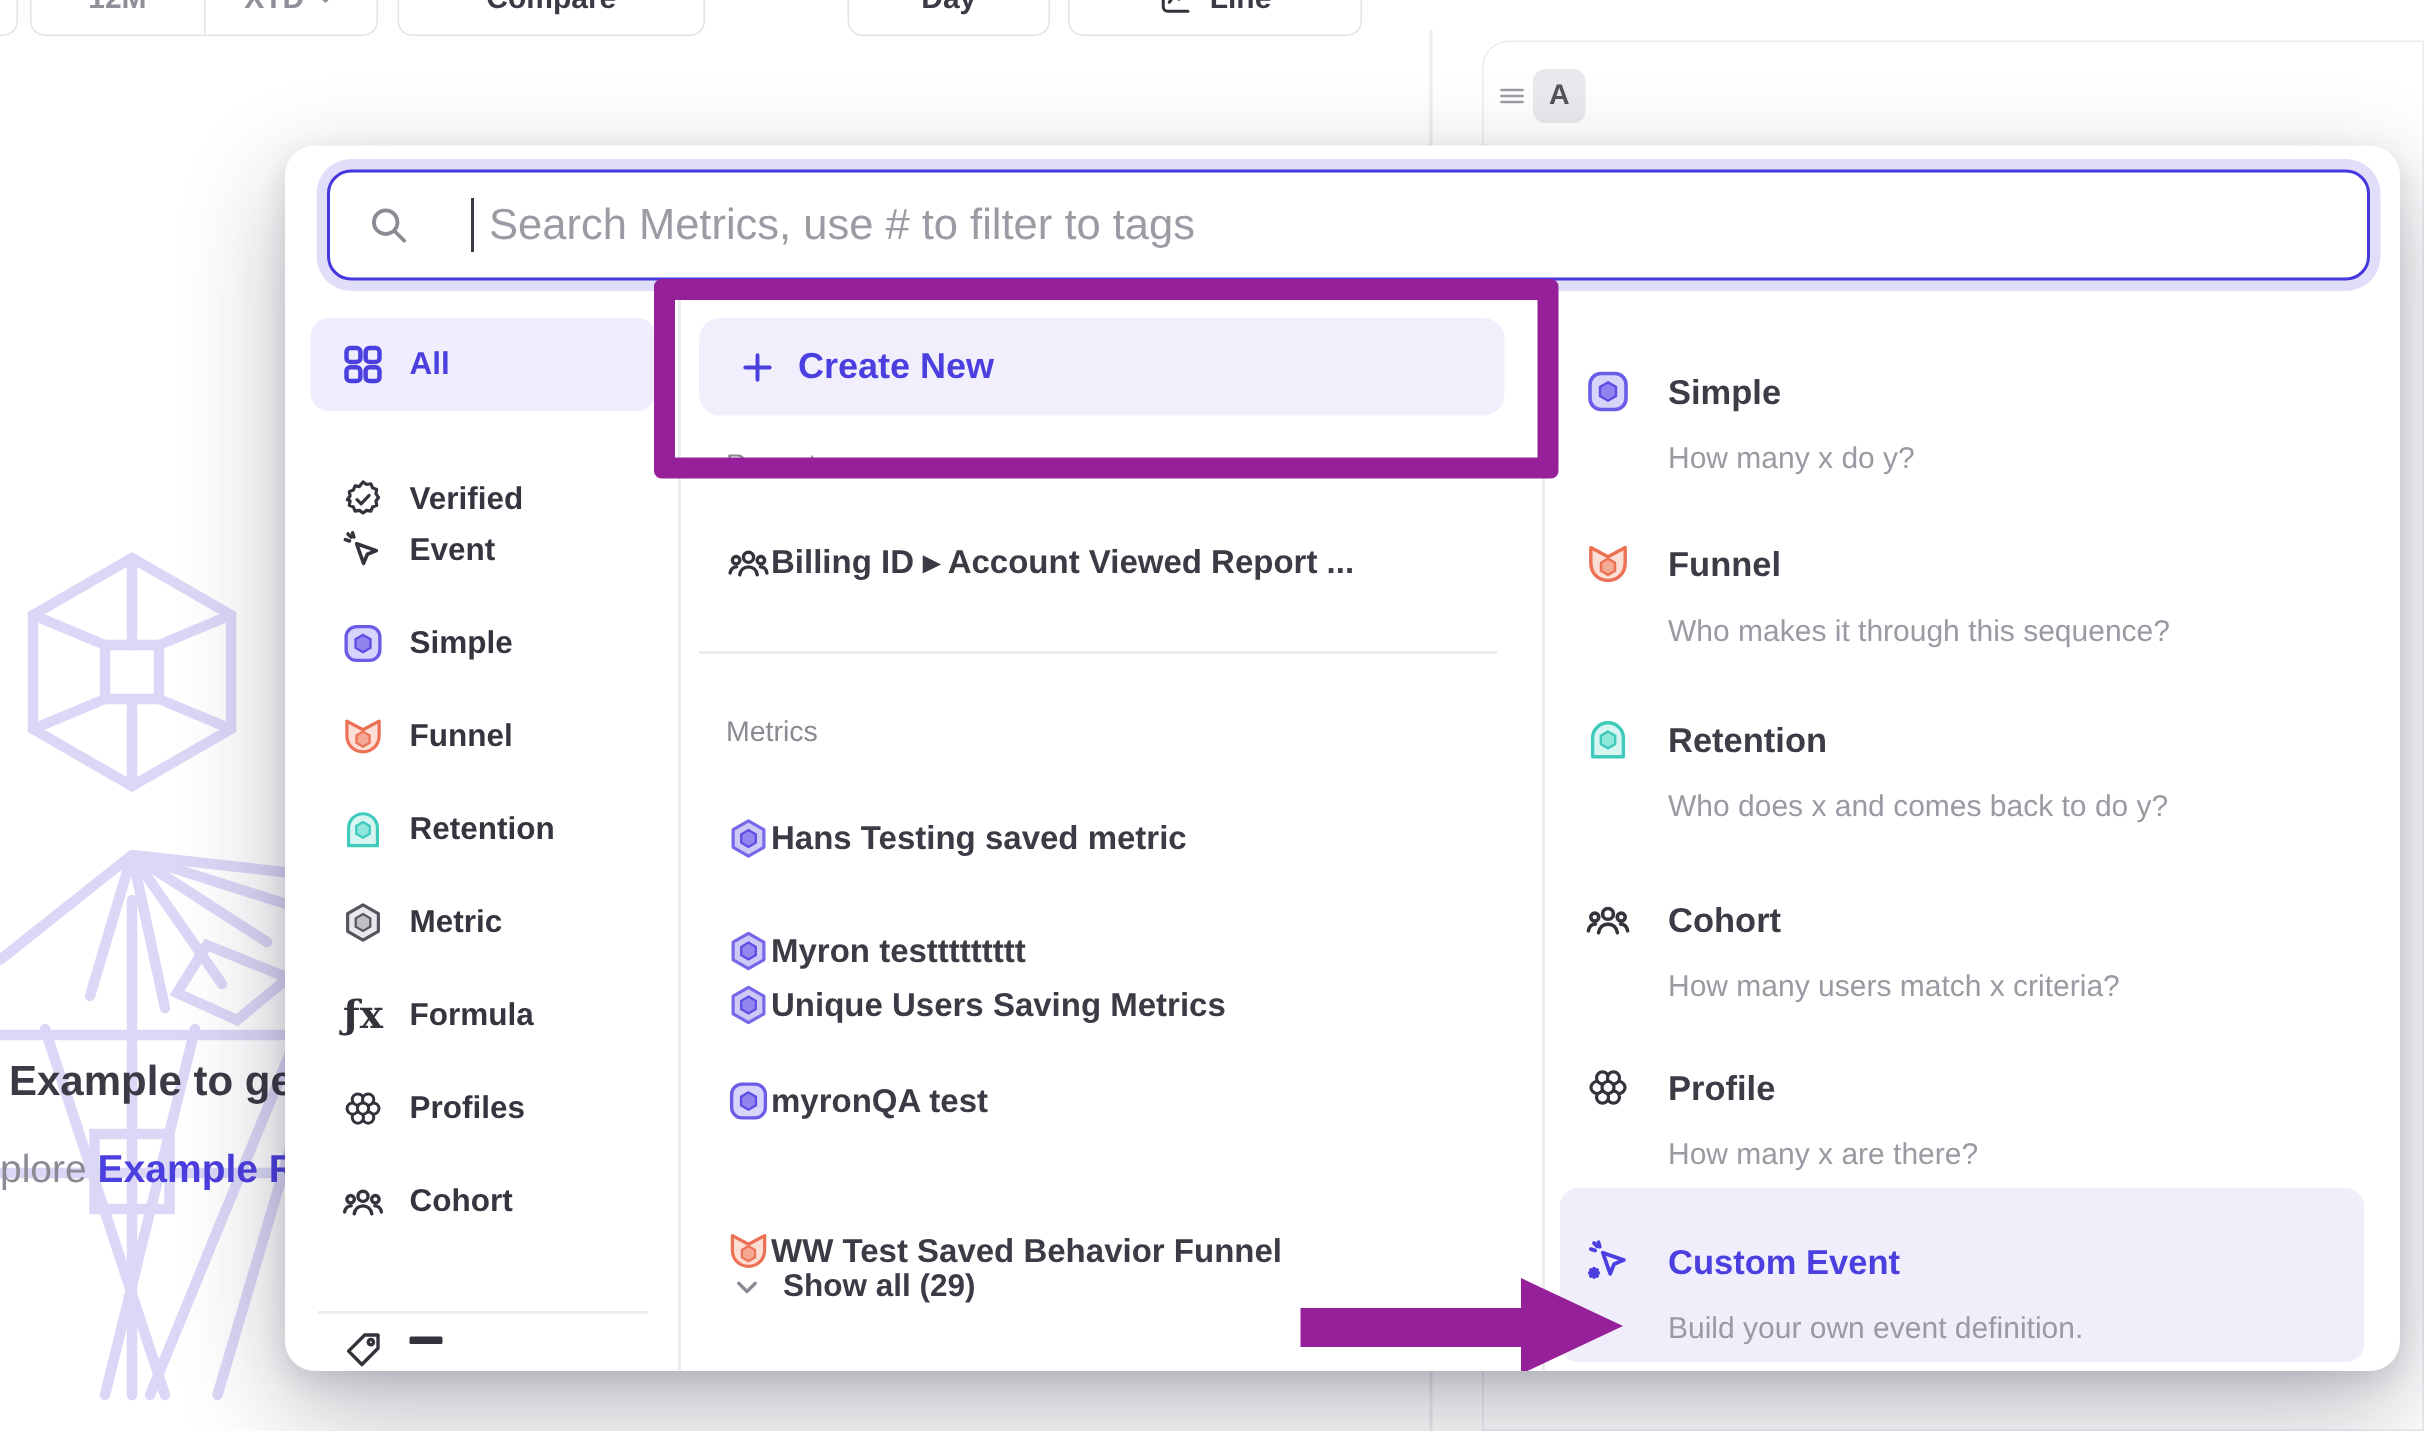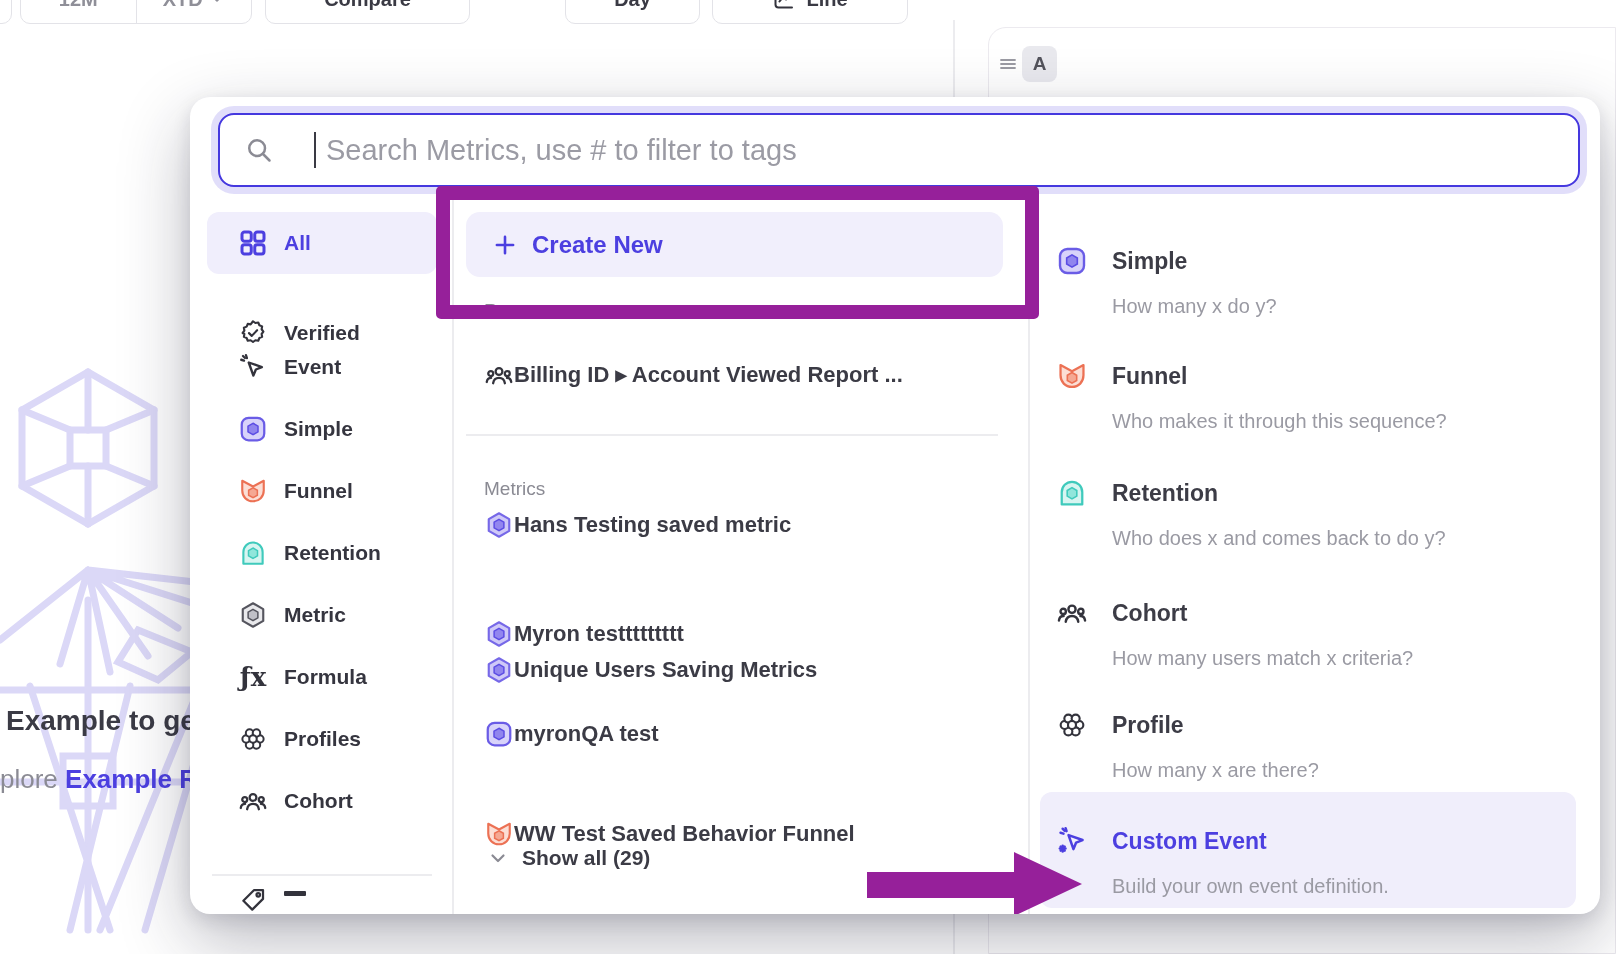--- a/index.html
+++ b/index.html
@@ -45,21 +45,21 @@
   .search-input::placeholder { color:#9b9ba4; }
   .search-glass { position:absolute; left:26px; top:22px; width:30px; height:30px; pointer-events:none; }
   .caret { position:absolute; left:96px; top:19px; width:2px; height:36px; background:#3a3a44; }
 
   .col-div { position:absolute; width:1.5px; background:#ececef; }
   .col-div.d1 { left:262px; top:102px; height:715px; }
   .col-div.d2 { left:838px; top:102px; height:715px; }
 
   
   .sb-item { position:absolute; left:17px; width:230px; height:62px; display:flex; align-items:center;
-             padding-left:31px; gap:16px; font-size:21px; font-weight:600; color:#35353f; border-radius:12px; }
+             padding-left:20px; gap:16px; font-size:21px; font-weight:600; color:#35353f; border-radius:12px; }
   .sb-item.sel { background:#f0eefc; color:#4c3fe0; }
   .sb-item .i30 { width:30px; height:30px; flex:0 0 30px; }
   .fx { font-family:"DejaVu Serif", serif; font-size:26px; color:#33333c; width:30px; text-align:center; }
   .sb-sep { position:absolute; left:22px; top:777px; width:220px; height:1.5px; background:#ececef; }
   .stub { width:22px; height:5px; background:#33333c; margin-bottom:16px; border-radius:1px; }
 
   
   .create-btn { position:absolute; left:276px; top:115px; width:537px; height:65px; background:#f1effc;
                 border-radius:14px; display:flex; align-items:center; padding-left:26px; gap:14px;
                 font-size:24px; font-weight:600; color:#4c3fe0; }
@@ -262,21 +262,21 @@
           <path d="M2.2 17.6c.3-2 1.7-3.3 3.5-3.3"></path>
           <circle cx="18.6" cy="10.8" r="2"></circle>
           <path d="M21.8 17.6c-.3-2-1.7-3.3-3.5-3.3"></path>
         </svg>
       <span>Billing ID ▸ Account Viewed Report ...</span>
     </div>
 
     <div class="mid-sep"></div>
     <div class="sec-label" style="top:381px;">Metrics</div>
 
-    <div class="mid-row" style="top:396px;">
+    <div class="mid-row" style="top:430px;">
       <svg class="i30" viewBox="0 0 24 24">
           <polygon points="12,2.6 20.2,7.3 20.2,16.7 12,21.4 3.8,16.7 3.8,7.3" fill="#cfc9f8" stroke="#7668e8" stroke-width="1.7" stroke-linejoin="round"></polygon>
           <polygon points="12,7.5 15.9,9.75 15.9,14.25 12,16.5 8.1,14.25 8.1,9.75" fill="#9286ef" stroke="#5c4de4" stroke-width="1.2"></polygon>
         </svg>
       <span>Hans Testing saved metric</span>
     </div>
     <div class="mid-row" style="top:505px;">
       <svg class="i30" viewBox="0 0 24 24">
           <polygon points="12,2.6 20.2,7.3 20.2,16.7 12,21.4 3.8,16.7 3.8,7.3" fill="#cfc9f8" stroke="#7668e8" stroke-width="1.7" stroke-linejoin="round"></polygon>
           <polygon points="12,7.5 15.9,9.75 15.9,14.25 12,16.5 8.1,14.25 8.1,9.75" fill="#9286ef" stroke="#5c4de4" stroke-width="1.2"></polygon>

